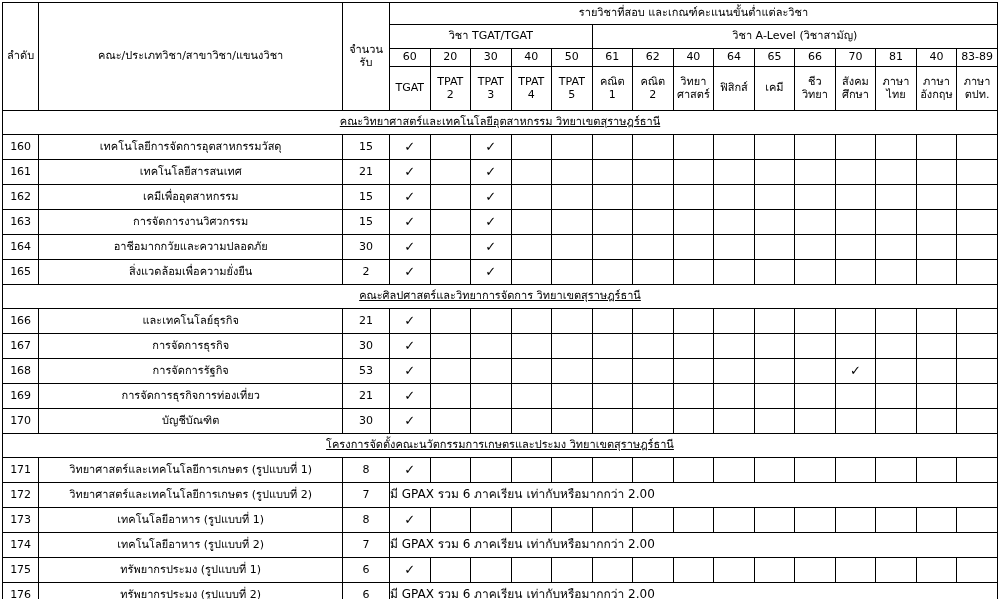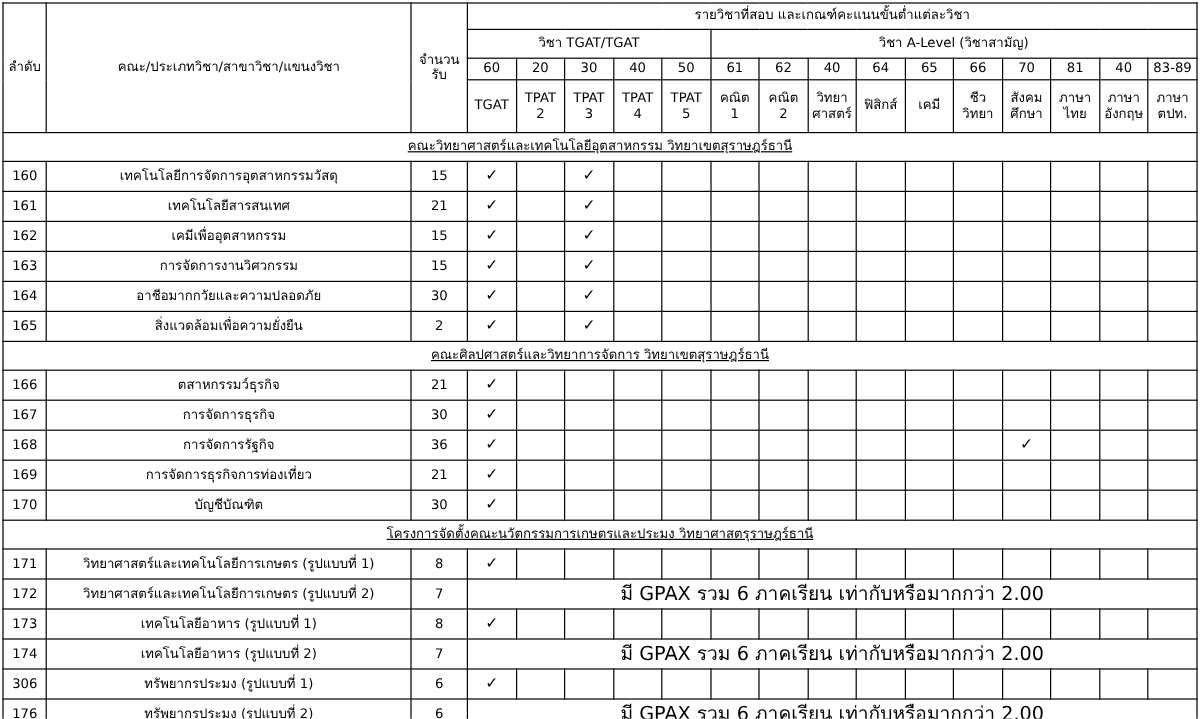--- a/index.html
+++ b/index.html
@@ -76,22 +76,22 @@
     font-size: 12px;
     height: 24px;
     text-decoration: underline;
   }
   .check {
     font-size: 13px;
     line-height: 1;
     font-family: "DejaVu Sans", sans-serif;
   }
   .note-row td.note {
-    font-size: 16px;
-    text-align: center;
+    font-size: 12px;
+    text-align: left;
   }
 </style>
 </head>
 <body>
 
 <table class="sheet">
   <colgroup>
     <col class="col-no">
     <col class="col-name">
     <col class="col-cap">
@@ -327,21 +327,21 @@
         <td></td>
         <td></td>
         <td></td>
         <td></td>
       </tr>
       <tr class="group-row">
         <td colspan="18">คณะศิลปศาสตร์และวิทยาการจัดการ วิทยาเขตสุราษฎร์ธานี</td>
       </tr>
       <tr>
         <td class="cell-no">166</td>
-        <td class="cell-name">ตสาหกรรมว์ธุรกิจ</td>
+        <td class="cell-name">และเทคโนโลย์ธุรกิจ</td>
         <td class="cell-cap">21</td>
         <td><span class="check">✓</span></td>
         <td></td>
         <td></td>
         <td></td>
         <td></td>
         <td></td>
         <td></td>
         <td></td>
         <td></td>
@@ -368,21 +368,21 @@
         <td></td>
         <td></td>
         <td></td>
         <td></td>
         <td></td>
         <td></td>
       </tr>
       <tr>
         <td class="cell-no">168</td>
         <td class="cell-name">การจัดการรัฐกิจ</td>
-        <td class="cell-cap">36</td>
+        <td class="cell-cap">53</td>
         <td><span class="check">✓</span></td>
         <td></td>
         <td></td>
         <td></td>
         <td></td>
         <td></td>
         <td></td>
         <td></td>
         <td></td>
         <td></td>
@@ -426,21 +426,21 @@
         <td></td>
         <td></td>
         <td></td>
         <td></td>
         <td></td>
         <td></td>
         <td></td>
         <td></td>
       </tr>
       <tr class="group-row">
-        <td colspan="18">โครงการจัดตั้งคณะนวัตกรรมการเกษตรและประมง วิทยาศาสตรุราษฎร์ธานี</td>
+        <td colspan="18">โครงการจัดตั้งคณะนวัตกรรมการเกษตรและประมง วิทยาเขตสุราษฎร์ธานี</td>
       </tr>
       <tr>
         <td class="cell-no">171</td>
         <td class="cell-name">วิทยาศาสตร์และเทคโนโลยีการเกษตร (รูปแบบที่ 1)</td>
         <td class="cell-cap">8</td>
         <td><span class="check">✓</span></td>
         <td></td>
         <td></td>
         <td></td>
         <td></td>
@@ -481,21 +481,21 @@
         <td></td>
         <td></td>
       </tr>
       <tr class="note-row">
         <td class="cell-no">174</td>
         <td class="cell-name">เทคโนโลยีอาหาร (รูปแบบที่ 2)</td>
         <td class="cell-cap">7</td>
         <td class="note" colspan="15">มี GPAX รวม 6 ภาคเรียน เท่ากับหรือมากกว่า 2.00</td>
       </tr>
       <tr>
-        <td class="cell-no">306</td>
+        <td class="cell-no">175</td>
         <td class="cell-name">ทรัพยากรประมง (รูปแบบที่ 1)</td>
         <td class="cell-cap">6</td>
         <td><span class="check">✓</span></td>
         <td></td>
         <td></td>
         <td></td>
         <td></td>
         <td></td>
         <td></td>
         <td></td>

